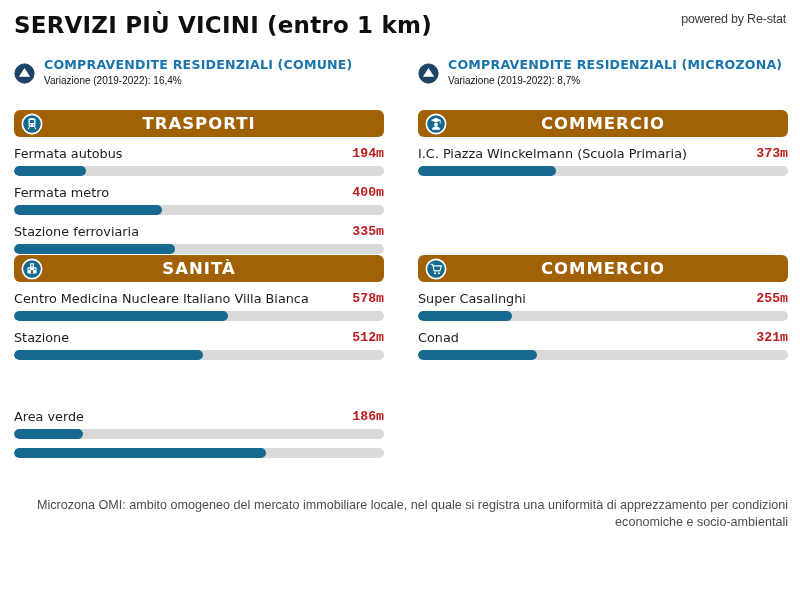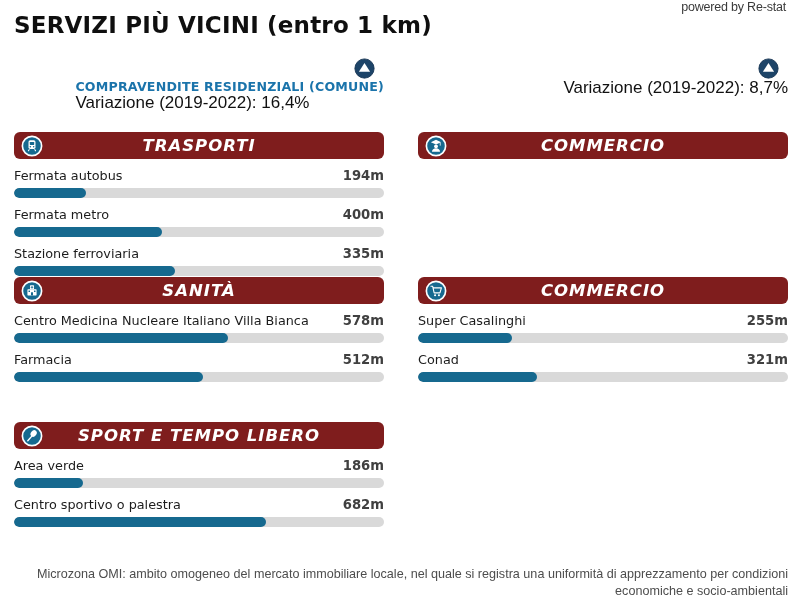--- a/index.html
+++ b/index.html
@@ -21,73 +21,71 @@
   .page-title {
     margin: 2px 0 0 0;
     font-size: 23px;
     font-weight: 800;
     color: #0f0f0f;
     letter-spacing: 0.2px;
     font-family: "DejaVu Sans", sans-serif;
   }
   .powered {
     position: absolute;
-    top: 0;
+    top: 12px;
     right: 14px;
     font-family: "Liberation Sans", sans-serif;
     font-size: 12.5px;
     color: #3a3a3a;
     letter-spacing: -0.2px;
   }
   .two-col {
     display: grid;
     grid-template-columns: 1fr 1fr;
     column-gap: 34px;
   }
   .stats-row { margin-top: 19px; }
   .stat {
     display: flex;
-    align-items: flex-end;
-    flex-direction: column;
+    align-items: center;
   }
   .stat-icon { width: 21px; height: 21px; margin-right: 9px; margin-top: 1px; flex: 0 0 auto; }
   .stat-label {
     font-size: 12.6px;
     font-weight: bold;
     color: #1b74ab;
     letter-spacing: 0.2px;
     line-height: 15px;
   }
   .stat-sub {
     font-family: "Liberation Sans", sans-serif;
-    font-size: 17px;
+    font-size: 10px;
     color: #111111;
     margin-top: 2px;
     line-height: 14px;
   }
   .cards-grid {
     margin-top: 22px;
     display: grid;
     grid-template-columns: 1fr 1fr;
     grid-template-rows: 145px 145px auto;
     column-gap: 34px;
   }
   .col-left  { grid-column: 1; }
   .col-right { grid-column: 2; }
   .row-1 { grid-row: 1; }
   .row-2 { grid-row: 2; }
   .row-3 { grid-row: 3; }
   .card { align-self: start; }
   .card-header {
     position: relative;
     height: 27px;
-    background: #7f1d1d;
+    background: #a16207;
     border-radius: 6px;
     text-align: center;
-    font-style: italic;
   }
   .badge {
     position: absolute;
     left: 7px;
     top: 2.5px;
     width: 22px;
     height: 22px;
   }
   .card-title {
     display: inline-block;
@@ -104,22 +102,23 @@
     align-items: flex-start;
   }
   .row-label {
     font-size: 12.8px;
     color: #1c1c1c;
     line-height: 16px;
   }
   .row-value {
     font-size: 13.2px;
     font-weight: bold;
-    color: #404040;
+    color: #b91c1c;
     line-height: 16px;
+    font-family: Liberation Mono, monospace;
   }
   .track {
     margin-top: 4px;
     height: 10px;
     background: #d9d9d9;
     border-radius: 5px;
     overflow: hidden;
   }
   .fill {
     height: 100%;
@@ -154,20 +153,21 @@
         <div class="stat-label">COMPRAVENDITE RESIDENZIALI (COMUNE)</div>
         <div class="stat-sub">Variazione (2019-2022): 16,4%</div>
       </div>
     </div>
     <div class="stat">
       <svg class="stat-icon" viewBox="0 0 24 24">
         <circle cx="12" cy="12" r="11" fill="#1d4468" stroke="#163352" stroke-width="1"></circle>
         <polygon points="12,5.8 18.4,15.6 5.6,15.6" fill="#ffffff"></polygon>
       </svg>
       <div>
+        <div class="stat-label">COMPRAVENDITE RESIDENZIALI (MICROZONA)</div>
         <div class="stat-sub">Variazione (2019-2022): 8,7%</div>
       </div>
     </div>
   </div>
 
   <div class="cards-grid">
 
     <div class="card col-left row-1">
       <div class="card-header">
         <svg class="badge" viewBox="0 0 24 24">
@@ -212,20 +212,29 @@
     <div class="card col-right row-1">
       <div class="card-header">
         <svg class="badge" viewBox="0 0 24 24">
           <circle cx="12" cy="12" r="10.5" fill="#16698f" stroke="#ffffff" stroke-width="1.8"></circle>
           <polygon points="12,5.2 17.6,7.8 12,10.4 6.4,7.8" fill="#ffffff"></polygon>
           <path d="M16.6 8.6 v3" stroke="#ffffff" stroke-width="0.9"></path>
           <circle cx="12" cy="12.4" r="2.1" fill="#ffffff"></circle>
           <path d="M7.6 18.4 c0-2.6 2-4 4.4-4 s4.4 1.4 4.4 4 z" fill="#ffffff"></path>
         </svg>
         <span class="card-title">COMMERCIO</span>
+      </div>
+      <div class="service-row">
+        <div class="row-top">
+          <span class="row-label">I.C. Piazza Winckelmann (Scuola Primaria)</span>
+          <span class="row-value">373m</span>
+        </div>
+        <div class="track">
+          <div class="fill" style="width: 37.3%;"></div>
+        </div>
       </div>
     </div>
 
     <div class="card col-left row-2">
       <div class="card-header">
         <svg class="badge" viewBox="0 0 24 24">
           <circle cx="12" cy="12" r="10.5" fill="#16698f" stroke="#ffffff" stroke-width="1.8"></circle>
           <rect x="7" y="10.2" width="10" height="6.6" rx="0.6" fill="#ffffff"></rect>
           <rect x="9.8" y="5.8" width="4.4" height="4.4" rx="0.5" fill="#ffffff"></rect>
           <path d="M12 6.6 v2.8 M10.6 8 h2.8" stroke="#16698f" stroke-width="0.9"></path>
@@ -239,21 +248,21 @@
         <div class="row-top">
           <span class="row-label">Centro Medicina Nucleare Italiano Villa Bianca</span>
           <span class="row-value">578m</span>
         </div>
         <div class="track">
           <div class="fill" style="width: 57.8%;"></div>
         </div>
       </div>
       <div class="service-row">
         <div class="row-top">
-          <span class="row-label">Farmacia</span>
+          <span class="row-label">Stazione</span>
           <span class="row-value">512m</span>
         </div>
         <div class="track">
           <div class="fill" style="width: 51.2%;"></div>
         </div>
       </div>
     </div>
 
     <div class="card col-right row-2">
       <div class="card-header">
@@ -279,42 +288,30 @@
           <span class="row-label">Conad</span>
           <span class="row-value">321m</span>
         </div>
         <div class="track">
           <div class="fill" style="width: 32.1%;"></div>
         </div>
       </div>
     </div>
 
     <div class="card col-left row-3">
-      <div class="card-header">
-        <svg class="badge" viewBox="0 0 24 24">
-          <circle cx="12" cy="12" r="10.5" fill="#16698f" stroke="#ffffff" stroke-width="1.8"></circle>
-          <ellipse cx="13.8" cy="9.3" rx="3" ry="3.9" transform="rotate(38 13.8 9.3)" fill="#ffffff"></ellipse>
-          <path d="M11.6 12.4 L7.4 17.2" stroke="#ffffff" stroke-width="1.5" stroke-linecap="round"></path>
-        </svg>
-        <span class="card-title">SPORT E TEMPO LIBERO</span>
-      </div>
       <div class="service-row">
         <div class="row-top">
           <span class="row-label">Area verde</span>
           <span class="row-value">186m</span>
         </div>
         <div class="track">
           <div class="fill" style="width: 18.6%;"></div>
         </div>
       </div>
       <div class="service-row">
-        <div class="row-top">
-          <span class="row-label">Centro sportivo o palestra</span>
-          <span class="row-value">682m</span>
-        </div>
         <div class="track">
           <div class="fill" style="width: 68.2%;"></div>
         </div>
       </div>
     </div>
 
   </div>
 
   <div class="footer-note">Microzona OMI: ambito omogeneo del mercato immobiliare locale, nel quale si registra una uniformità di apprezzamento per condizioni economiche e socio-ambientali</div>
 

